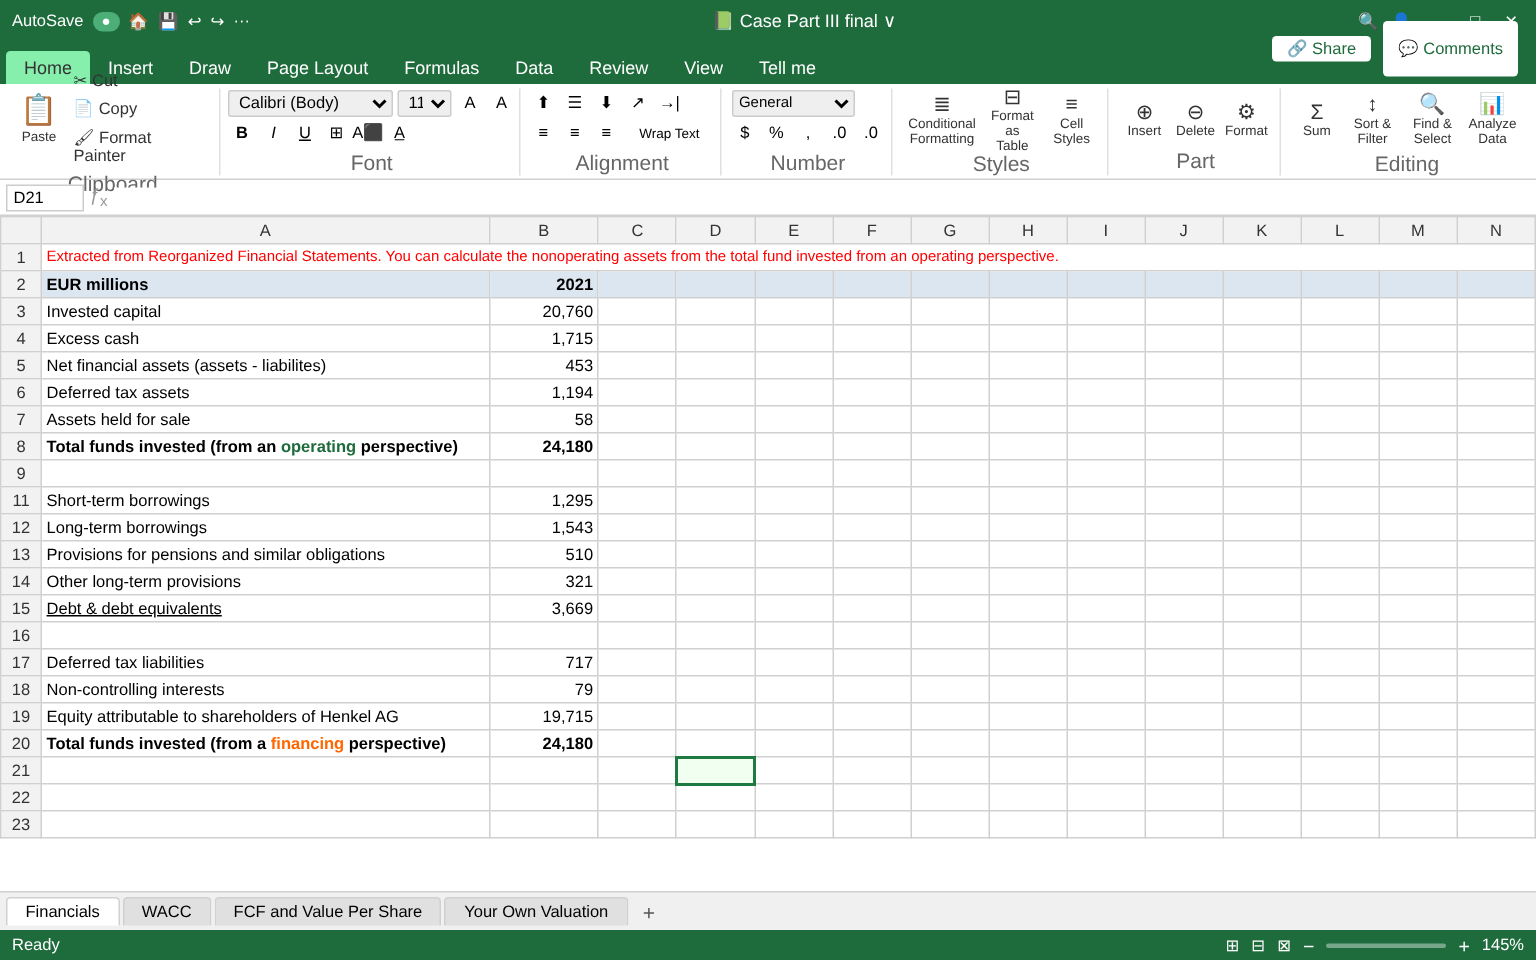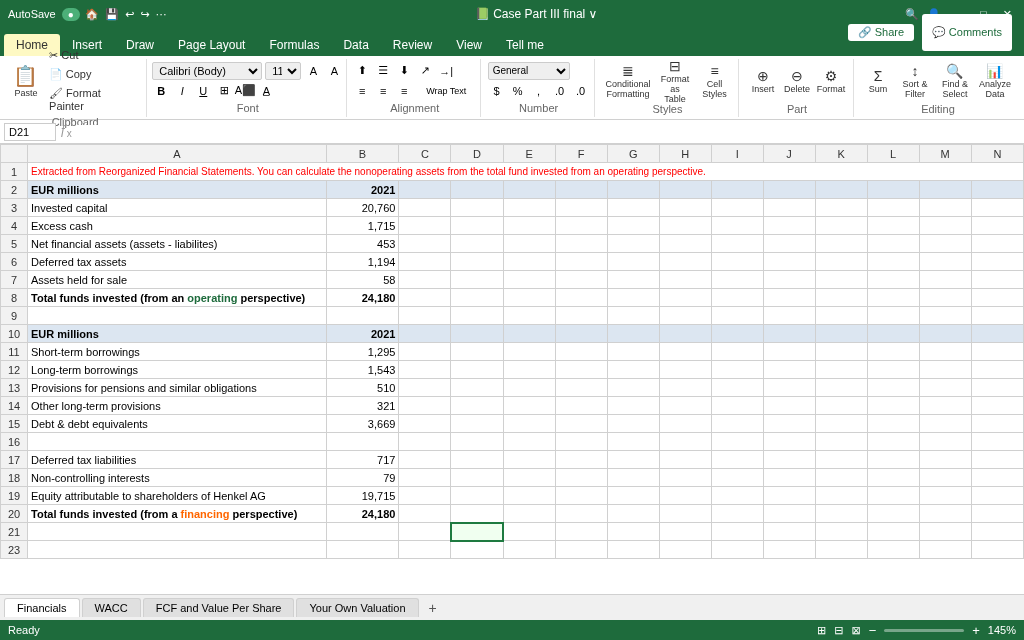--- a/index.html
+++ b/index.html
@@ -29,21 +29,21 @@
       padding: 0 4px;
     }
     .ribbon-tab {
       padding: 4px 12px;
       font-size: 12px;
       color: white;
       cursor: pointer;
       border-radius: 3px 3px 0 0;
     }
     .ribbon-tab.active {
-      background: #fef9c3;
+      background: #86efac;
       color: #333;
     }
 
     
     #ribbon {
       height: 64px;
       background: #fff;
       border-bottom: 1px solid #d0d0d0;
       display: flex;
       align-items: center;
@@ -53,21 +53,21 @@
     .ribbon-group {
       display: flex;
       flex-direction: column;
       align-items: center;
       padding: 2px 6px;
       border-right: 1px solid #e0e0e0;
       height: 58px;
       justify-content: center;
     }
     .ribbon-group:last-child { border-right: none; }
-    .ribbon-group-label { font-size: 11px; color: #666; margin-top: 2px; }
+    .ribbon-group-label { font-size: 14px; color: #666; margin-top: 2px; }
     .ribbon-btn {
       display: flex;
       flex-direction: column;
       align-items: center;
       padding: 2px 4px;
       cursor: pointer;
       border-radius: 3px;
       font-size: 9px;
       color: #333;
       min-width: 28px;
@@ -605,37 +605,20 @@
             <td></td>
             <td></td>
             <td></td>
             <td></td>
             <td></td>
             <td></td>
             <td></td>
             <td></td>
             <td></td>
           </tr>
-          <tr style="background: rgb(220, 230, 241);">
-            <td class="row-header">10</td>
-            <td style="width: 300px; font-weight: bold; background: rgb(220, 230, 241);">EUR millions</td>
-            <td style="width: 75px; text-align: right; font-weight: bold; background: rgb(220, 230, 241);">2021</td>
-            <td style="background: rgb(220, 230, 241);"></td>
-            <td style="background: rgb(220, 230, 241);"></td>
-            <td style="background: rgb(220, 230, 241);"></td>
-            <td style="background: rgb(220, 230, 241);"></td>
-            <td style="background: rgb(220, 230, 241);"></td>
-            <td style="background: rgb(220, 230, 241);"></td>
-            <td style="background: rgb(220, 230, 241);"></td>
-            <td style="background: rgb(220, 230, 241);"></td>
-            <td style="background: rgb(220, 230, 241);"></td>
-            <td style="background: rgb(220, 230, 241);"></td>
-            <td style="background: rgb(220, 230, 241);"></td>
-            <td style="background: rgb(220, 230, 241);"></td>
-          </tr>
           <tr>
             <td class="row-header">11</td>
             <td style="width: 300px;">Short-term borrowings</td>
             <td style="width: 75px; text-align: right;">1,295</td>
             <td></td>
             <td></td>
             <td></td>
             <td></td>
             <td></td>
             <td></td>
@@ -692,21 +675,21 @@
             <td></td>
             <td></td>
             <td></td>
             <td></td>
             <td></td>
             <td></td>
             <td></td>
           </tr>
           <tr>
             <td class="row-header">15</td>
-            <td style="width: 300px;">Debt &amp; debt equivalents</td>
+            <td style="width: 300px; text-decoration: underline;">Debt &amp; debt equivalents</td>
             <td style="width: 75px; text-align: right;">3,669</td>
             <td></td>
             <td></td>
             <td></td>
             <td></td>
             <td></td>
             <td></td>
             <td></td>
             <td></td>
             <td></td>
@@ -798,20 +781,37 @@
             <td></td>
             <td></td>
             <td></td>
           </tr>
           <tr>
             <td class="row-header">21</td>
             <td style="width: 300px;"></td>
             <td style="width: 75px; text-align: right;"></td>
             <td></td>
             <td style="border: 2px solid rgb(30, 122, 64); background: rgb(240, 255, 240);"></td>
+            <td></td>
+            <td></td>
+            <td></td>
+            <td></td>
+            <td></td>
+            <td></td>
+            <td></td>
+            <td></td>
+            <td></td>
+            <td></td>
+          </tr>
+          <tr>
+            <td class="row-header">22</td>
+            <td style="width: 300px;"></td>
+            <td style="width: 75px; text-align: right;"></td>
+            <td></td>
+            <td></td>
             <td></td>
             <td></td>
             <td></td>
             <td></td>
             <td></td>
             <td></td>
             <td></td>
             <td></td>
             <td></td>
             <td></td>

